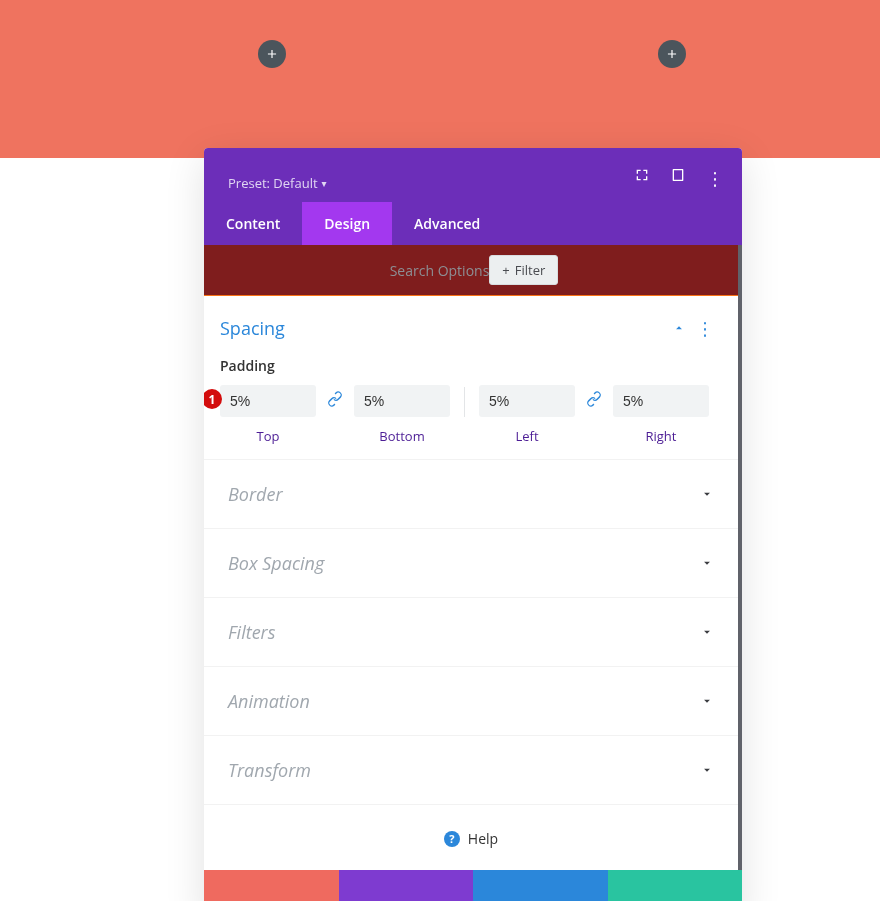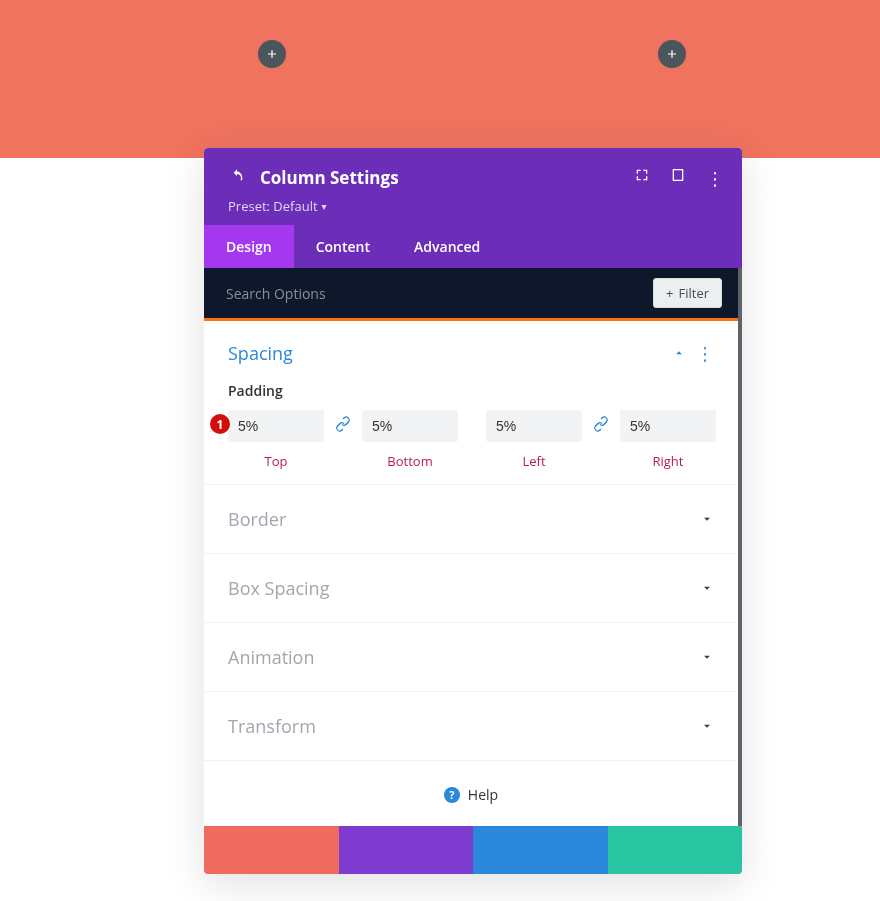--- a/index.html
+++ b/index.html
@@ -64,47 +64,47 @@
   .tab {
     padding: 12px 22px;
     color: #fff;
     font-size: 14px;
     font-weight: 600;
     cursor: pointer;
   }
   .tab.active { background: #a338ef; }
 
   .search-row {
-    display:flex; align-items:center; justify-content: space-between;
-    background: #0f172a;
+    display:flex; align-items:center; justify-content: center;
+    background: #7f1d1d;
     padding: 10px 16px 10px 22px;
-    border-bottom: 3px solid #f97316;
+    border-bottom: 1px solid #f97316;
   }
   .search-text { color: #8d8f94; font-size: 14px; }
   .filter-btn {
     background: #eceff0;
     border: 1px solid #d9dde0;
     border-radius: 3px;
     padding: 5px 12px;
     font-size: 13px;
     color: #4a4c51;
     display:flex; align-items:center; gap:5px;
     cursor: pointer;
   }
 
   .content-area {
     border-right: 4px solid #60626a;
     background: #fff;
   }
 
   .section {
-    padding: 20px 24px 14px 24px;
+    padding: 20px 24px 14px 16px;
     border-bottom: 1px solid #f2f2f2;
   }
-  .section.collapsed { padding: 22px 24px; }
+  .section.collapsed { padding: 22px 24px; font-style: italic; }
   .section-header { display:flex; align-items:center; justify-content:space-between; }
   .section-title { font-size: 18px; color: #a0a7ae; font-weight: 500; }
   .section.open .section-title { color: #2b87da; }
   .section-controls { display:flex; align-items:center; gap:10px; }
   .section-controls svg { width:14px; height:14px; }
   .section.open .section-controls svg { fill:#2b87da; }
   .section.collapsed .section-controls svg { fill:#3a3c40; }
   .section-controls .dots3 { color: #2b87da; font-size: 18px; }
 
   .spacing-body { margin-top: 16px; }
@@ -129,21 +129,21 @@
     border: none;
     border-radius: 3px;
     padding: 8px 10px;
     width: 96px;
     font-size: 14px;
     color: #333;
   }
   .link-icon svg { width:18px; height:18px; fill:#2b87da; }
   .divider-v { width:1px; height:30px; background:#e3e5e7; margin: 2px 4px 0; }
   .pad-label-row { display:flex; gap: 10px; }
-  .pad-label { font-size: 13px; color:#be185d; width:96px; text-align:center; }
+  .pad-label { font-size: 13px; color:#4c1d95; width:96px; text-align:center; }
 
   .help-row {
     padding: 24px 0 22px;
     display:flex; align-items:center; justify-content:center; gap:8px;
     font-size: 14px; color:#333;
   }
   .help-badge {
     width:16px; height:16px; border-radius:50%;
     background:#2b87da; color:#fff;
     font-size:11px; font-weight:700;
@@ -173,50 +173,42 @@
 </div>
 <div class="add-circle right">
   <svg viewBox="0 0 24 24">
       <path d="M19 13h-6v6h-2v-6H5v-2h6V5h2v6h6z"></path>
     </svg>
 </div>
 
 <div class="modal">
 
   <div class="modal-header">
-    <div class="title-row">
-      <span class="back-btn">
-        <svg viewBox="0 0 24 24">
-            <path d="M12 5V2L7 7l5 5V9c3.3 0 6 2.7 6 6 0 1-.3 2-.7 2.8l1.5 1.5C19.5 18 20 16.6 20 15c0-5.5-4.5-10-8-10z"></path>
-          </svg>
-      </span>
-      <span class="modal-title">Column Settings</span>
-    </div>
     <div class="header-icons">
       <span>
         <svg viewBox="0 0 24 24">
             <path d="M4 4h6v2H6v4H4V4zm10 0h6v6h-2V6h-4V4zM4 14h2v4h4v2H4v-6zm14 0h2v6h-6v-2h4v-4z"></path>
           </svg>
       </span>
       <span>
         <svg viewBox="0 0 24 24">
             <path d="M5 3h14a1 1 0 011 1v16a1 1 0 01-1 1H5a1 1 0 01-1-1V4a1 1 0 011-1zm1 2v14h12V5H6z"></path>
           </svg>
       </span>
       <span class="dots">⋮</span>
     </div>
     <div class="preset-row">
       <span>Preset: Default</span>
       <span class="caret">▾</span>
     </div>
   </div>
 
   <div class="tabs">
+    <div class="tab">Content</div>
     <div class="tab active">Design</div>
-    <div class="tab">Content</div>
     <div class="tab">Advanced</div>
   </div>
 
   <div class="content-area">
 
     <div class="search-row">
       <span class="search-text">Search Options</span>
       <div class="filter-btn">
         <span>+</span>
         <span>Filter</span>
@@ -292,20 +284,30 @@
       <div class="section-header">
         <span class="section-title">Box Spacing</span>
         <span class="section-controls">
             <svg viewBox="0 0 24 24">
               <path d="M7 10l5 5 5-5z"></path>
             </svg>
           </span>
       </div>
     </div>
 
+    <div class="section collapsed">
+      <div class="section-header">
+        <span class="section-title">Filters</span>
+        <span class="section-controls">
+            <svg viewBox="0 0 24 24">
+              <path d="M7 10l5 5 5-5z"></path>
+            </svg>
+          </span>
+      </div>
+    </div>
 
     <div class="section collapsed">
       <div class="section-header">
         <span class="section-title">Animation</span>
         <span class="section-controls">
             <svg viewBox="0 0 24 24">
               <path d="M7 10l5 5 5-5z"></path>
             </svg>
           </span>
       </div>

